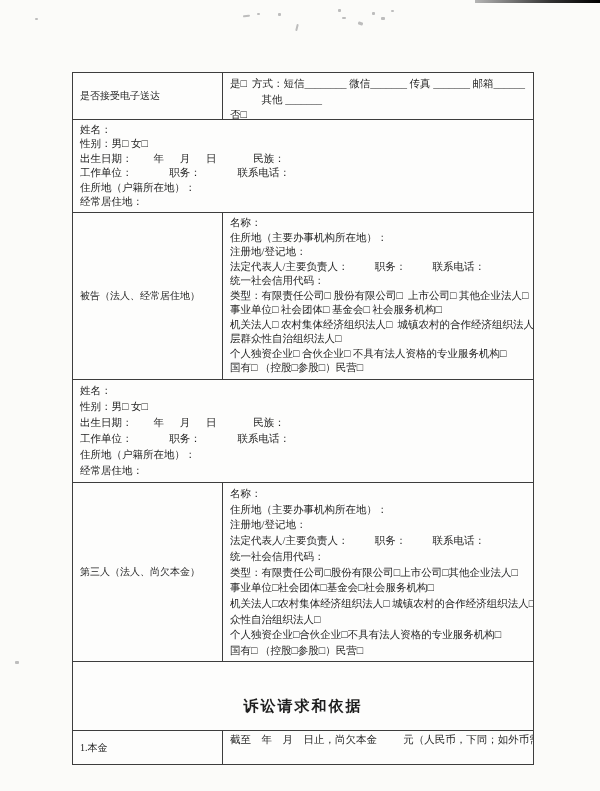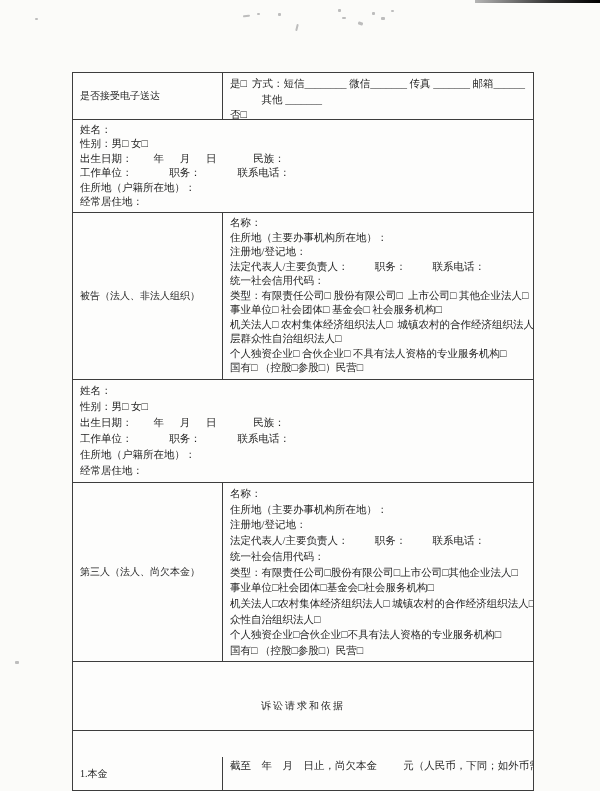--- a/index.html
+++ b/index.html
@@ -30,26 +30,26 @@
   }
   .content-cell{
     flex:1;padding:3px 0 0 7px;font-size:10.5px;white-space:pre;
   }
   .content-cell .ln{white-space:pre;}
   .r1{height:47px;} .r1 .content-cell .ln{line-height:15.5px;}
   .r2{height:93px;} .r2 .content-cell .ln{line-height:14.4px;}
   .r3{height:167px;} .r3 .content-cell .ln{line-height:14.5px;}
   .r4{height:103px;} .r4 .content-cell .ln{line-height:15.9px;}
   .r5{height:179px;} .r5 .content-cell .ln{line-height:15.7px;}
-  .r7{height:33px;margin-top:26px;} .r7 .content-cell{padding-top:2px;} .r7 .content-cell .ln{line-height:14.2px;}
+  .r7{height:33px;} .r7 .content-cell{padding-top:2px;} .r7 .content-cell .ln{line-height:14.2px;}
   .header-row{
     height:69px;display:flex;align-items:center;justify-content:center;
     border-bottom:1px solid #3d3d3d;box-sizing:border-box;
   }
-  .section-title{font-size:10px;font-weight:normal;letter-spacing:2px;margin-top:20px;}
+  .section-title{font-size:15px;font-weight:bold;letter-spacing:2px;margin-top:20px;}
 </style>
 </head>
 <body>
 
 <div class="page">
 
   <div class="scan-streak"></div>
   <div class="pmark" style="left:243px;top:15px;width:7px;height:2px;transform:rotate(-8deg);"></div>
   <div class="pmark" style="left:257px;top:13px;width:3px;height:2px;"></div>
   <div class="pmark" style="left:278px;top:13px;width:3px;height:3px;"></div>
@@ -69,21 +69,21 @@
     <div class="row r1">
       <div class="cell label-cell">是否接受电子送达</div>
       <div class="cell content-cell"><div class="ln">是□  方式：短信________ 微信_______ 传真 _______ 邮箱______</div><div class="ln">            其他 _______</div><div class="ln">否□</div></div>
     </div>
 
     <div class="row r2">
       <div class="cell content-cell"><div class="ln">姓名：</div><div class="ln">性别：男□ 女□</div><div class="ln">出生日期：        年      月      日              民族：</div><div class="ln">工作单位：              职务：              联系电话：</div><div class="ln">住所地（户籍所在地）：</div><div class="ln">经常居住地：</div></div>
     </div>
 
     <div class="row r3">
-      <div class="cell label-cell">被告（法人、非法人组织）</div>
+      <div class="cell label-cell">被告（法人、经常居住地）</div>
       <div class="cell content-cell"><div class="ln">名称：</div><div class="ln">住所地（主要办事机构所在地）：</div><div class="ln">注册地/登记地：</div><div class="ln">法定代表人/主要负责人：          职务：          联系电话：</div><div class="ln">统一社会信用代码：</div><div class="ln">类型：有限责任公司□ 股份有限公司□  上市公司□ 其他企业法人□</div><div class="ln">事业单位□ 社会团体□ 基金会□ 社会服务机构□</div><div class="ln">机关法人□ 农村集体经济组织法人□  城镇农村的合作经济组织法人□ 基</div><div class="ln">层群众性自治组织法人□</div><div class="ln">个人独资企业□ 合伙企业□ 不具有法人资格的专业服务机构□</div><div class="ln">国有□ （控股□参股□）民营□</div></div>
     </div>
 
     <div class="row r4">
       <div class="cell content-cell"><div class="ln">姓名：</div><div class="ln">性别：男□ 女□</div><div class="ln">出生日期：        年      月      日              民族：</div><div class="ln">工作单位：              职务：              联系电话：</div><div class="ln">住所地（户籍所在地）：</div><div class="ln">经常居住地：</div></div>
     </div>
 
     <div class="row r5">
       <div class="cell label-cell">第三人（法人、尚欠本金）</div>
       <div class="cell content-cell"><div class="ln">名称：</div><div class="ln">住所地（主要办事机构所在地）：</div><div class="ln">注册地/登记地：</div><div class="ln">法定代表人/主要负责人：          职务：          联系电话：</div><div class="ln">统一社会信用代码：</div><div class="ln">类型：有限责任公司□股份有限公司□上市公司□其他企业法人□</div><div class="ln">事业单位□社会团体□基金会□社会服务机构□</div><div class="ln">机关法人□农村集体经济组织法人□ 城镇农村的合作经济组织法人□基层群</div><div class="ln">众性自治组织法人□</div><div class="ln">个人独资企业□合伙企业□不具有法人资格的专业服务机构□</div><div class="ln">国有□ （控股□参股□）民营□</div></div>

